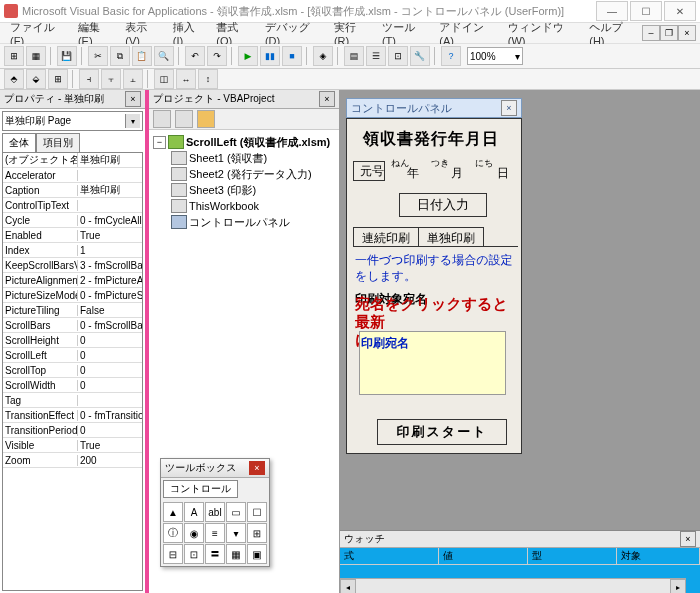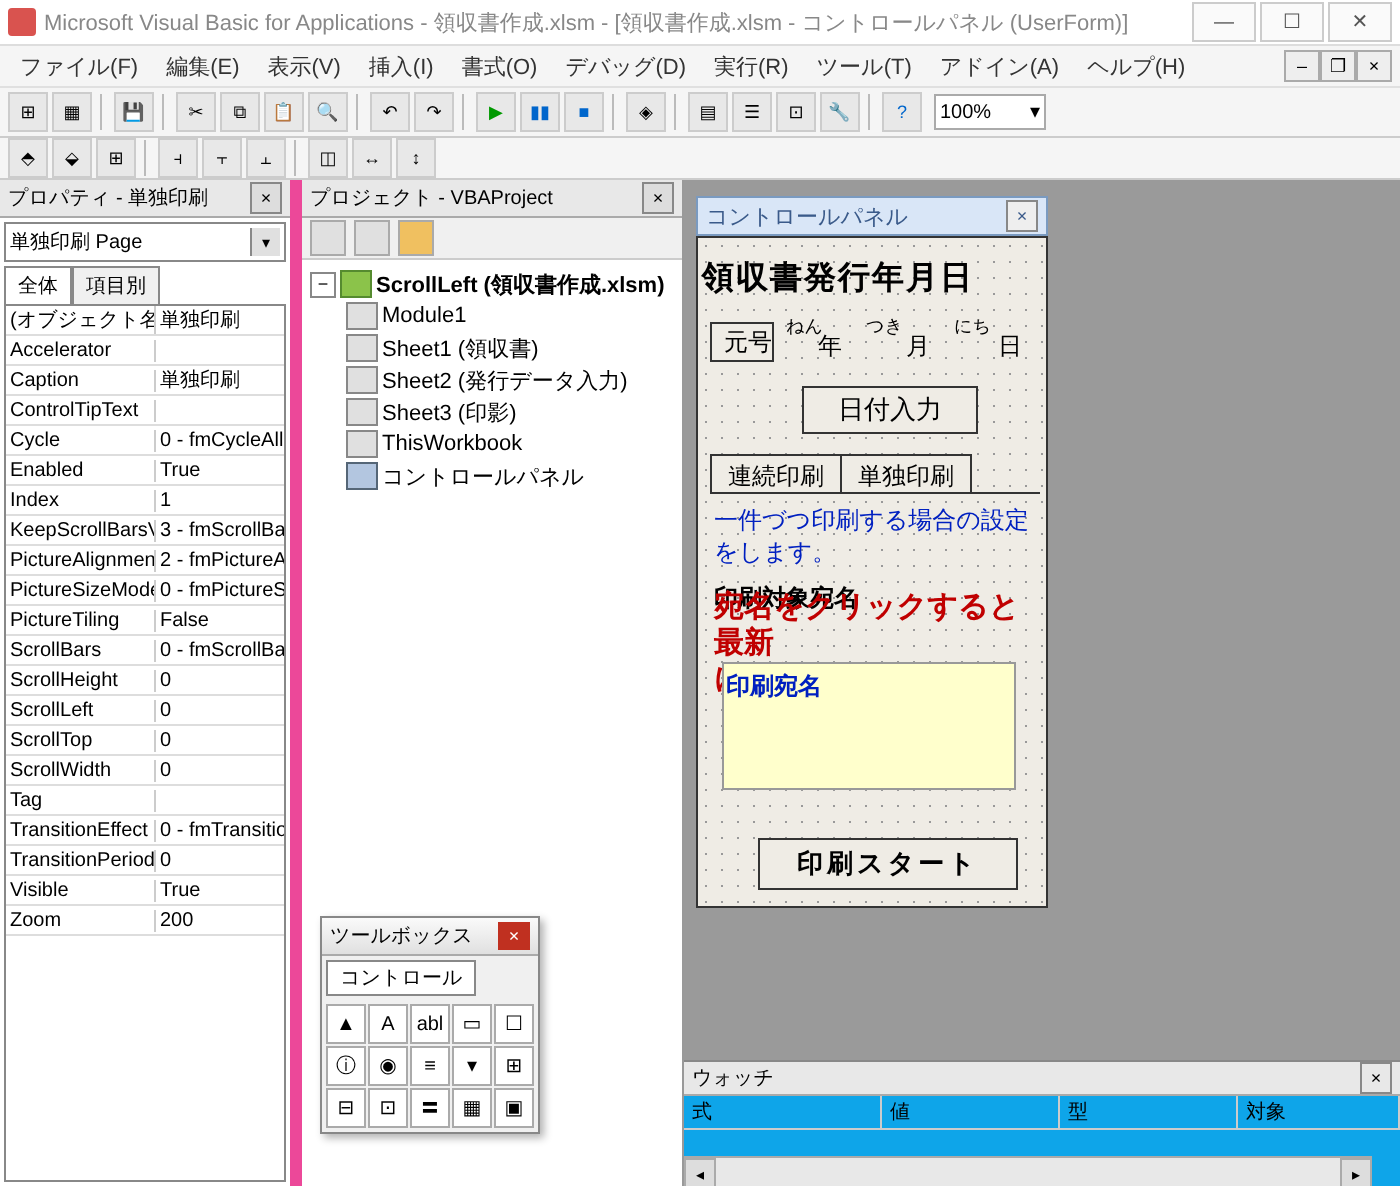--- a/index.html
+++ b/index.html
@@ -12,21 +12,21 @@
 .titlebar .winbtn.close{color:#555}
 .menubar{height:20px;background:#f5f5f5;display:flex;align-items:center;padding:0 4px;gap:2px;border-bottom:1px solid #e0e0e0}
 .menubar .mi{padding:2px 6px;color:#333;cursor:default}
 .menubar .mdi{margin-left:auto;display:flex;gap:0}
 .menubar .mdi .mb{width:16px;height:14px;border:1px solid #aaa;background:#eee;font-size:9px;display:flex;align-items:center;justify-content:center}
 .toolbar{height:24px;background:#f5f5f5;border-bottom:1px solid #ccc;display:flex;align-items:center;padding:0 4px;gap:2px}
 .tb{width:18px;height:18px;background:#e8e8e8;border:1px solid #ccc;display:flex;align-items:center;justify-content:center;font-size:9px}
 .tb.sep{width:2px;border:none;background:none;border-left:1px solid #bbb;margin:0 2px}
 .zoom{width:50px;height:16px;border:1px solid #aaa;background:#fff;font-size:10px;padding:0 2px;display:flex;align-items:center;margin-left:4px}
 .body{flex:1;display:flex;min-height:0}
-.left{width:145px;display:flex;flex-direction:column;border-right:6px solid #ec4899}
+.left{width:145px;display:flex;flex-direction:column;border-right:4px solid #ec4899}
 .panehdr{height:18px;background:#e8e8e8;border-bottom:1px solid #aaa;display:flex;align-items:center;padding:0 4px;font-size:10px}
 .panehdr .close{margin-left:auto;width:14px;height:14px;border:1px solid #888;background:#ddd;display:flex;align-items:center;justify-content:center;font-size:9px}
 .propsel{height:18px;border:1px solid #888;margin:2px;background:#fff;display:flex;align-items:center;padding:0 2px;font-size:10px}
 .propsel .dd{margin-left:auto;width:14px;height:14px;background:#e0e0e0;border-left:1px solid #888;display:flex;align-items:center;justify-content:center;font-size:8px}
 .proptabs{display:flex;margin:0 2px}
 .proptabs .pt{border:1px solid #888;border-bottom:none;padding:2px 6px;background:#f0f0f0;font-size:10px}
 .proptabs .pt.active{background:#fff}
 .propgrid{flex:1;margin:0 2px 2px 2px;border:1px solid #888;background:#fff;overflow:hidden;font-size:10px}
 .propgrid .row{display:flex;border-bottom:1px solid #ddd;height:14px;align-items:center}
 .propgrid .row .k{width:70px;padding:0 2px;border-right:1px solid #ccc;white-space:nowrap;overflow:hidden}
@@ -42,21 +42,21 @@
 .tree .ic.frm{background:#b3c6e0;border-color:#567}
 .tree .ic.wb{background:#e0e0e0;border-color:#888}
 .tree .lbl{font-size:11px}
 .tree .ch{margin-left:18px}
 .right{flex:1;background:#9a9a9a;position:relative;overflow:hidden}
 .designer{position:absolute;left:6px;top:8px;width:350px}
 .dtitle{height:18px;background:#d9e6f7;border:1px solid #7a9ac0;display:flex;align-items:center;padding:0 4px;font-size:11px;color:#3a5a8a}
 .dtitle .x{margin-left:auto;width:14px;height:14px;border:1px solid #888;background:#eee;display:flex;align-items:center;justify-content:center;font-size:9px}
 .formcanvas{border:1px solid #333;background:#efece5;position:relative;background-image:radial-gradient(#999 0.5px,transparent 0.5px);background-size:8px 8px;height:400px}
 .flabel{position:absolute;font-family:"MS Mincho",serif}
-.hdtxt{left:2px;top:10px;font-size:20px;font-weight:bold;letter-spacing:4px}
+.hdtxt{left:16px;top:10px;font-size:20px;font-weight:bold;letter-spacing:4px}
 .erabox{position:absolute;left:10px;top:42px;width:160px;height:20px;border:1px solid #333;display:flex;align-items:center;justify-content:flex-end;background:#efece5;font-size:12px}
 .eralbl{position:absolute;top:44px;font-size:12px}
 .datebtn{position:absolute;left:52px;top:74px;width:86px;height:22px;border:1px solid #333;background:#efece5;display:flex;align-items:center;justify-content:center;font-size:13px}
 .tabstrip{position:absolute;left:6px;top:108px;width:165px;height:20px;display:flex}
 .tabstrip .tab{border:1px solid #333;border-bottom:none;padding:2px 8px;background:#efece5;font-size:12px;margin-right:-1px}
 .tabstrip .tab.active{background:#efece5;font-weight:normal}
 .tabunder{position:absolute;left:6px;top:127px;width:165px;border-top:1px solid #333}
 .note1{position:absolute;left:8px;top:134px;font-size:12px;color:#0020c0;font-family:"MS Mincho",serif;line-height:1.3}
 .sub1{position:absolute;left:8px;top:172px;font-size:12px;font-weight:bold}
 .note2{position:absolute;left:8px;top:176px;font-size:15px;color:#c00000;font-weight:bold;line-height:1.2}
@@ -95,20 +95,21 @@
   <div class="menubar">
     <span class="mi">ファイル(F)</span>
     <span class="mi">編集(E)</span>
     <span class="mi">表示(V)</span>
     <span class="mi">挿入(I)</span>
     <span class="mi">書式(O)</span>
     <span class="mi">デバッグ(D)</span>
     <span class="mi">実行(R)</span>
     <span class="mi">ツール(T)</span>
     <span class="mi">アドイン(A)</span>
+    <span class="mi">ウィンドウ(W)</span>
     <span class="mi">ヘルプ(H)</span>
     <div class="mdi">
       <div class="mb">–</div>
       <div class="mb">❐</div>
       <div class="mb">×</div>
     </div>
   </div>
 
   <div class="toolbar">
     <div class="tb">⊞</div>
@@ -269,24 +270,20 @@
         <div class="b"></div>
         <div class="b" style="background:#f0c060"></div>
       </div>
       <div class="tree">
         <div class="node">
             <span class="tg">−</span>
             <span class="ic"></span>
             <b class="lbl">ScrollLeft (領収書作成.xlsm)</b>
           </div>
         <div class="ch">
-          <div class="node">
-              <span class="ic mod"></span>
-              <span class="lbl">Module1</span>
-            </div>
           <div class="node">
               <span class="ic wb"></span>
               <span class="lbl">Sheet1 (領収書)</span>
             </div>
           <div class="node">
               <span class="ic wb"></span>
               <span class="lbl">Sheet2 (発行データ入力)</span>
             </div>
           <div class="node">
               <span class="ic wb"></span>

